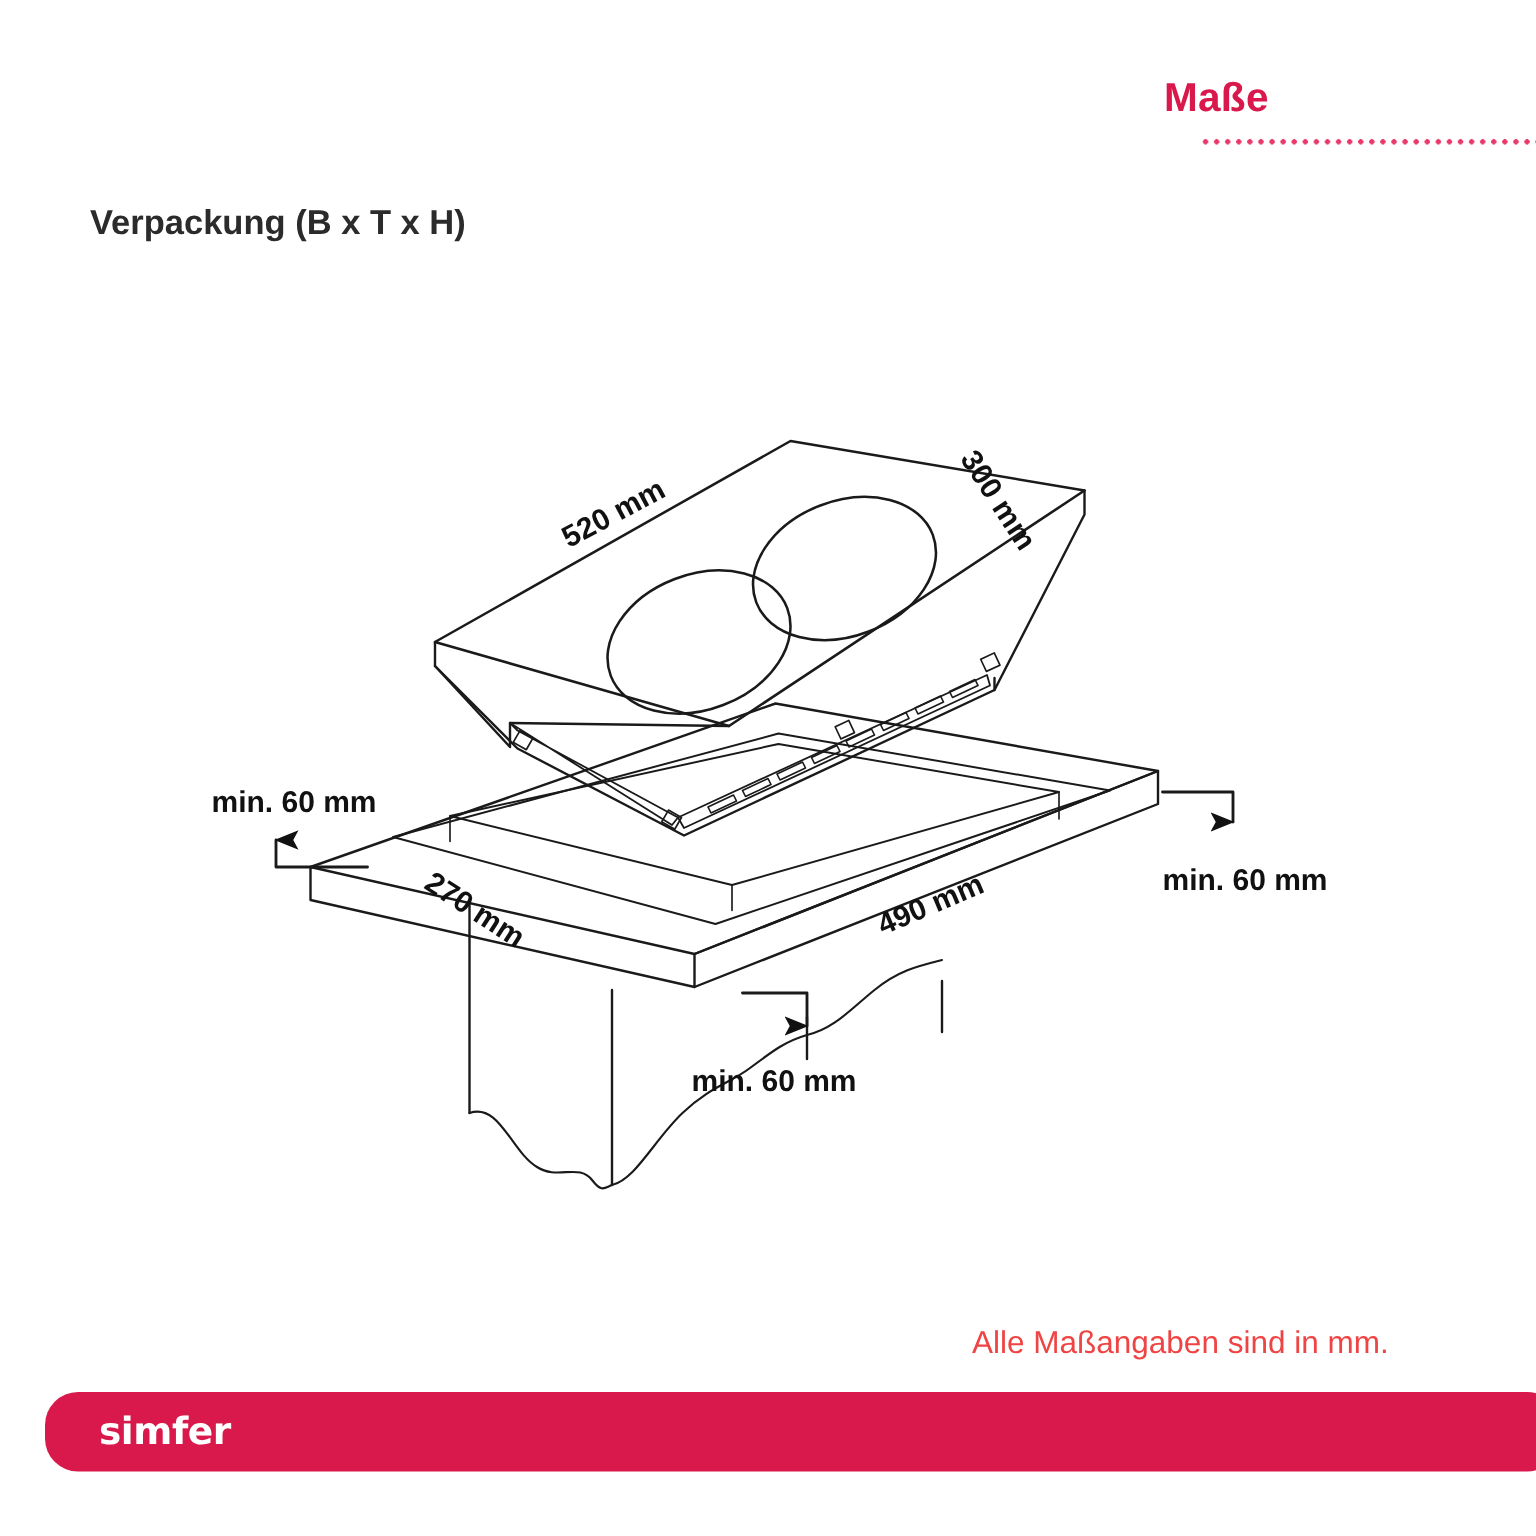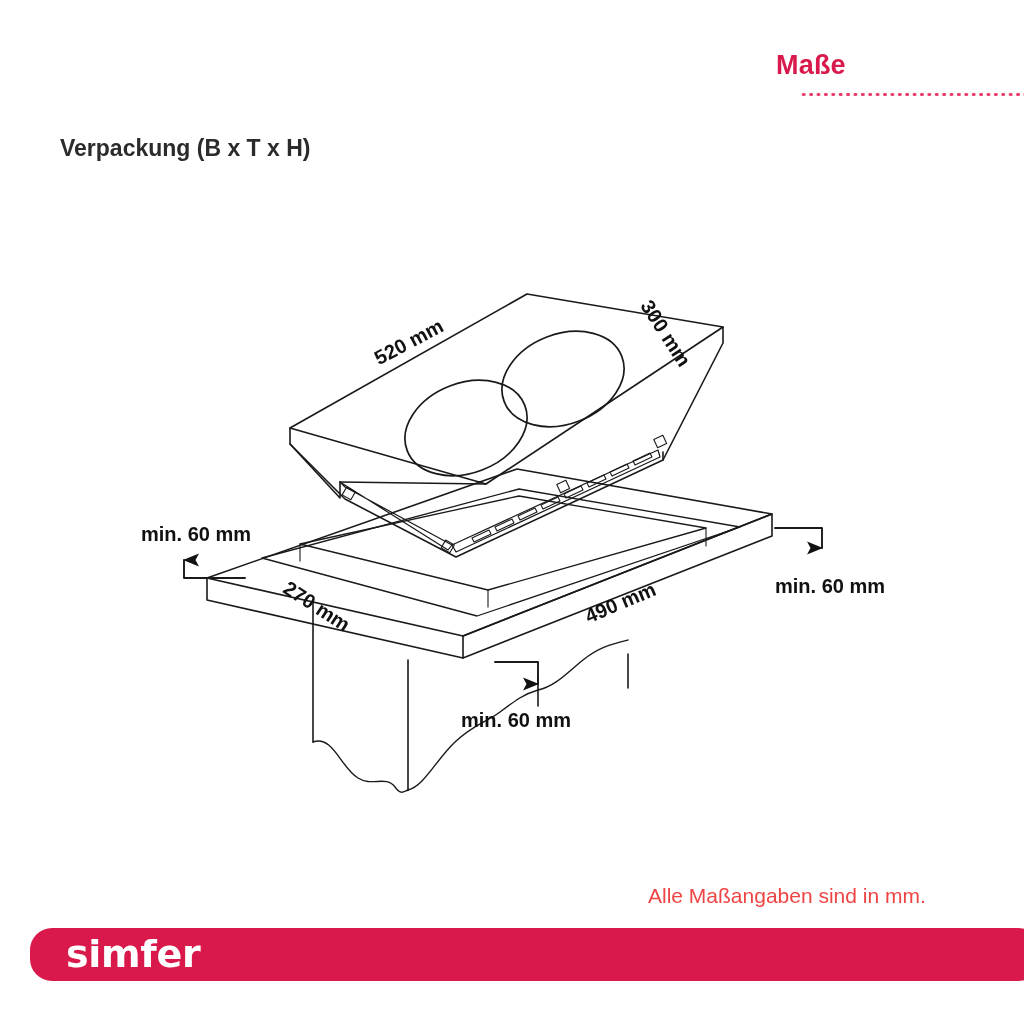--- a/index.html
+++ b/index.html
@@ -86,21 +86,21 @@
     height: 53px;
     background: #d9194b;
     border-radius: 22px;
   }
   .brand-name {
     position: absolute;
     left: 36px;
     top: 50%;
     transform: translateY(-52%);
     color: #ffffff;
-    font-size: 38px;
+    font-size: 25px;
     font-weight: bold;
     letter-spacing: -0.3px;
     font-family: "DejaVu Sans", sans-serif;
   }
 </style>
 </head>
 <body>
 
 <div id="page">
 

